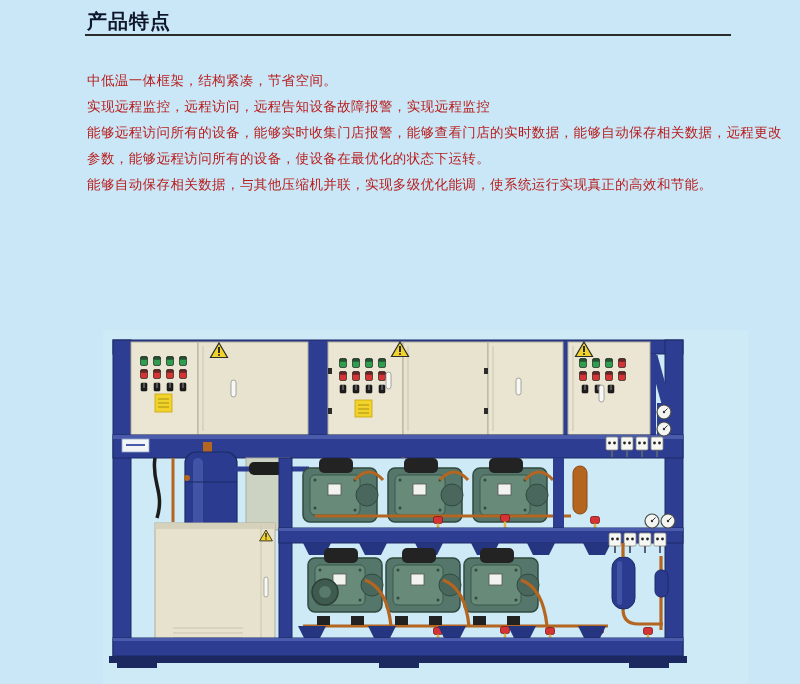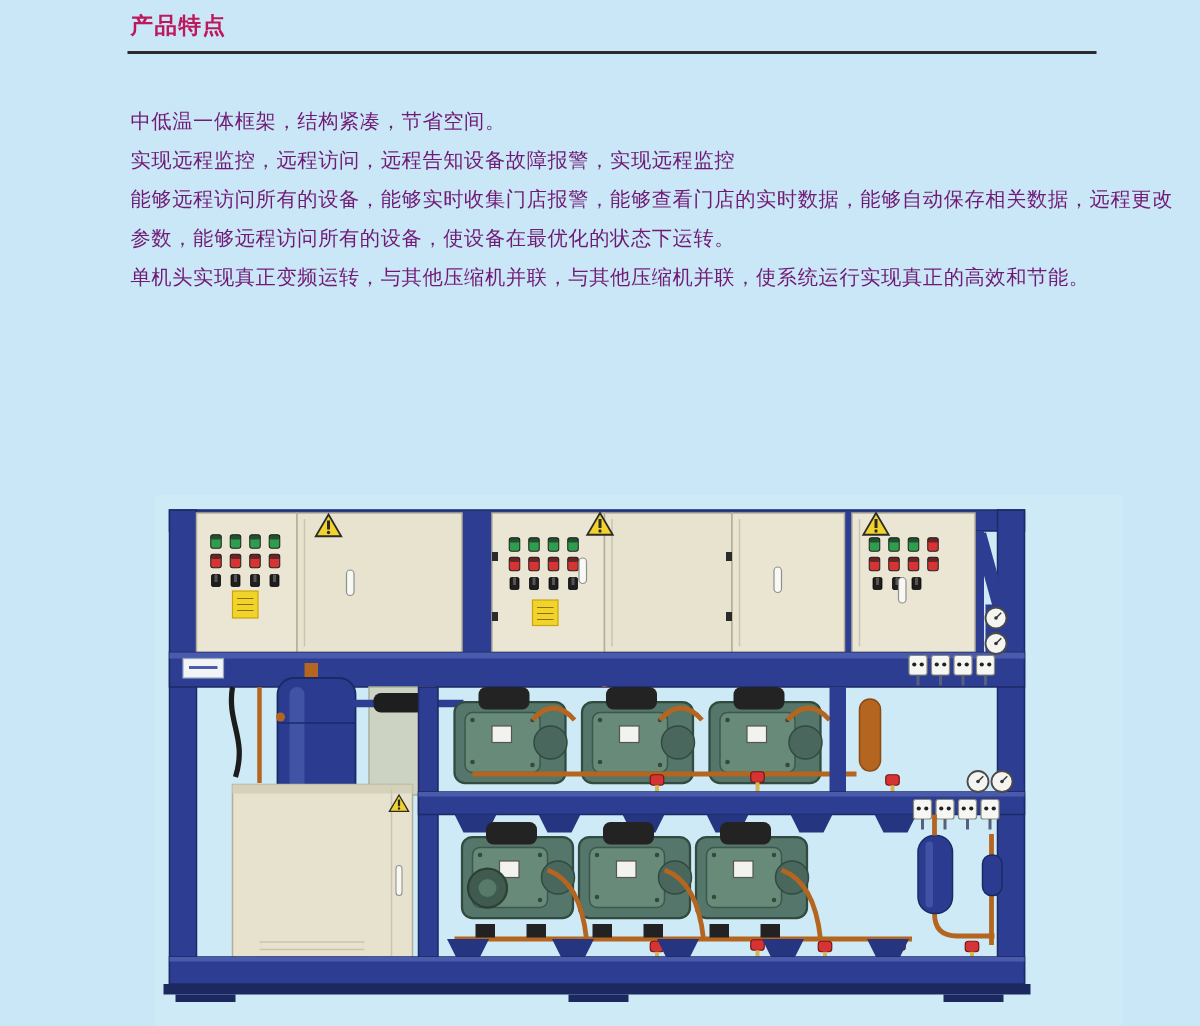--- a/index.html
+++ b/index.html
@@ -3,49 +3,49 @@
 <meta charset="utf-8">
 <style>
   html,body{margin:0;padding:0;}
   body{
     width:800px;height:684px;overflow:hidden;position:relative;
     background:#c9e7f7;
     font-family:"Liberation Sans","DejaVu Sans",sans-serif;
   }
   .section-title{
     position:absolute;left:87px;top:8px;
-    font-size:15px;font-weight:bold;color:#be185d;letter-spacing:1px;
+    font-size:20px;font-weight:bold;color:#0f172a;letter-spacing:1px;
   }
   .divider{
     position:absolute;left:85px;top:34px;width:646px;height:2px;
     background:#2b2b2b;
   }
   .features{
     position:absolute;left:87px;top:68px;width:670px;
-    font-size:13.5px;line-height:26px;color:#701a75;
+    font-size:13.5px;line-height:26px;color:#b91c1c;
     letter-spacing:0.4px;font-weight:500;
   }
   .feature-line{white-space:nowrap;}
   .product-photo{
     position:absolute;left:103px;top:330px;width:645px;height:354px;margin:0;
   }
   .product-photo svg{display:block;width:645px;height:354px;}
 </style>
 </head>
 <body>
 
 <div class="section-title">产品特点</div>
 <div class="divider"></div>
 
 <div class="features">
   <div class="feature-line">中低温一体框架，结构紧凑，节省空间。</div>
   <div class="feature-line">实现远程监控，远程访问，远程告知设备故障报警，实现远程监控</div>
   <div class="feature-line">能够远程访问所有的设备，能够实时收集门店报警，能够查看门店的实时数据，能够自动保存相关数据，远程更改</div>
   <div class="feature-line">参数，能够远程访问所有的设备，使设备在最优化的状态下运转。</div>
-  <div class="feature-line">单机头实现真正变频运转，与其他压缩机并联，与其他压缩机并联，使系统运行实现真正的高效和节能。</div>
+  <div class="feature-line">能够自动保存相关数据，与其他压缩机并联，实现多级优化能调，使系统运行实现真正的高效和节能。</div>
 </div>
 
 <figure class="product-photo">
 <svg viewBox="0 0 645 354" xmlns="http://www.w3.org/2000/svg">
   <defs>
     <g id="lamp">
       <rect x="-3.5" y="-4.5" width="7" height="9" rx="1.5" fill="currentColor" stroke="#222" stroke-width="0.7"></rect>
       <rect x="-3.5" y="-4.5" width="7" height="3.2" rx="1.2" fill="#1d1d1d" opacity="0.6"></rect>
     </g>
     <g id="switch">

